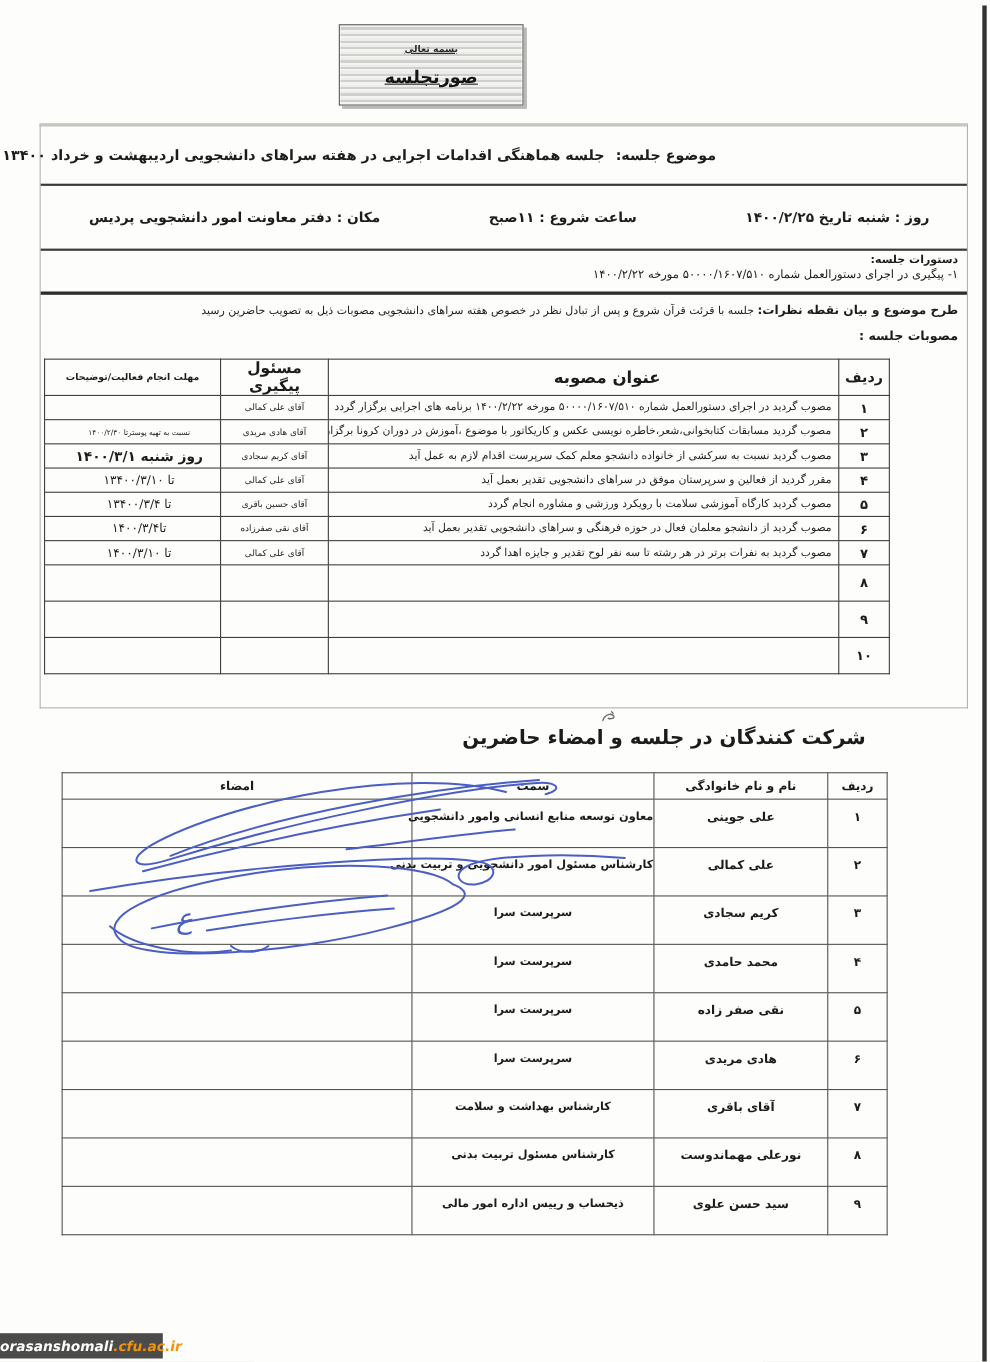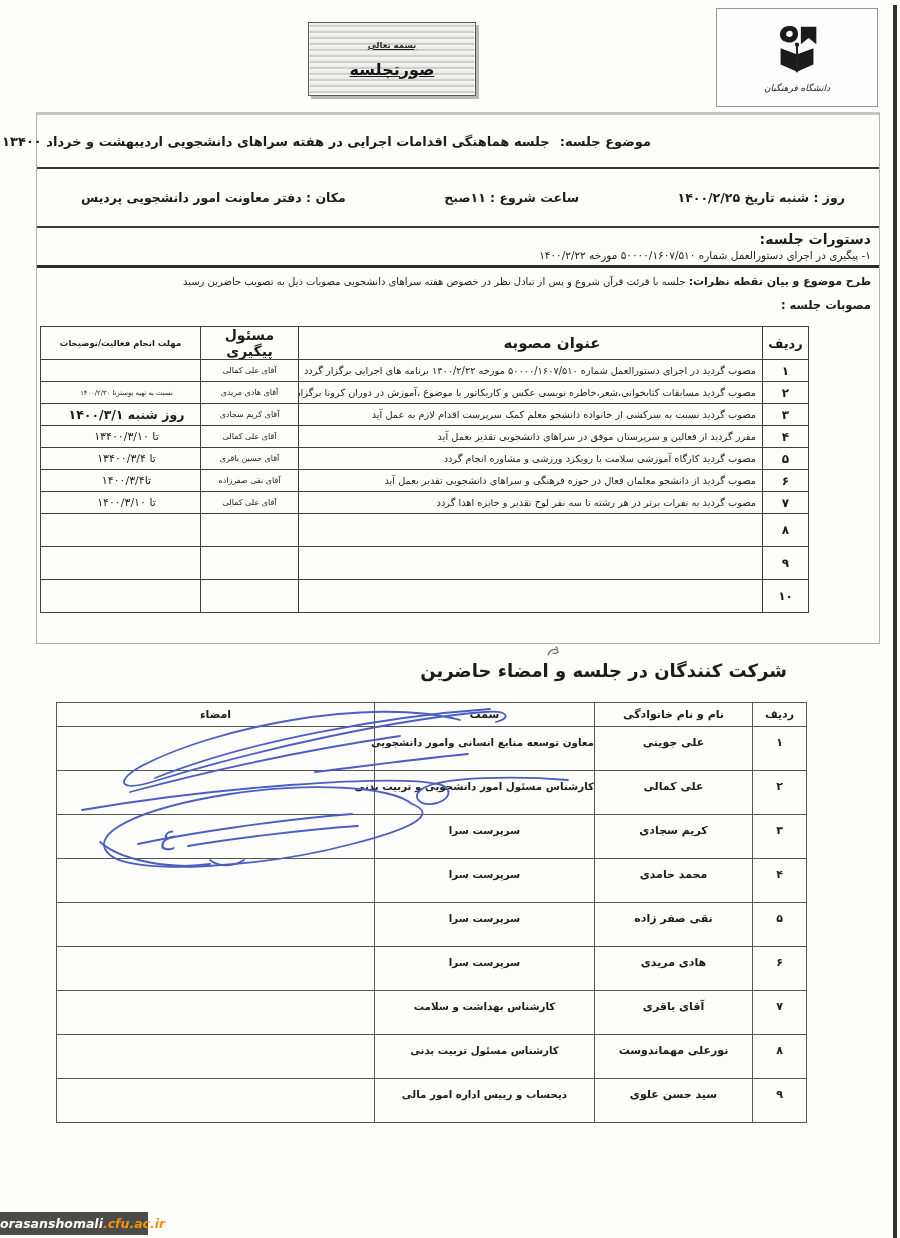--- a/index.html
+++ b/index.html
@@ -32,21 +32,21 @@
     display:flex; align-items:center; padding-right:228px; }
   .subject-row .lbl { font-weight:700; font-size:13px; margin-left:10px; white-space:nowrap; }
   .subject-row .val { font-weight:700; font-size:13px; white-space:nowrap; }
 
   .info-row { height:59px; border-bottom:2px solid #3a3a3a; direction:rtl;
     display:flex; align-items:center; justify-content:space-between;
     padding:0 34px 0 44px; font-weight:700; font-size:12.5px; }
   .info-row span { white-space:nowrap; }
 
   .agenda { height:40px; border-bottom:3px solid #2d2d2d; direction:rtl; padding:3px 8px 0 0; }
-  .agenda-label { font-size:14px; font-weight:700; }
+  .agenda-label { font-size:10px; font-weight:700; }
   .agenda-item { font-size:10.5px; margin-top:2px; }
 
   .discussion { direction:rtl; padding:7px 8px 0 0; font-size:10px; }
   .discussion .lbl { font-weight:700; font-size:11px; }
 
   .resolutions-label { direction:rtl; padding:10px 8px 0 0; font-weight:700; font-size:11.5px; }
 
   
   table { border-collapse:collapse; }
   .res-table { position:absolute; left:40px; top:326px; width:768px; direction:rtl;
@@ -87,35 +87,20 @@
     display:flex; align-items:center; justify-content:center; font-style:italic; font-weight:700; font-size:12.5px; }
   .wm-site { color:#ffffff; } .wm-domain { color:#f0930a; }
 </style>
 </head>
 <body>
 
 <div class="page">
 
   <div class="scan-edge"></div>
 
-  <div class="logo-box">
-    <span>
-      <svg width="58" height="58" viewBox="0 0 60 60">
-        <g fill="#1b1b1b">
-          <path d="M22 3 C12 3 9 15 17 19 C24 22.5 32 18 31 10 C30.3 4.5 27 3 22 3 Z M22.5 8 C25 8 26 10 25.5 12 C25 14.5 21.5 15.5 19.5 13.5 C17.5 11.5 19.5 8 22.5 8 Z"></path>
-          <path d="M34 4 L50 4 L50 22 L42 15.5 L34 22 Z"></path>
-          <path d="M13 26 L29 32 L29 50 L13 43 Z"></path>
-          <path d="M47 26 L31 32 L31 50 L47 43 Z"></path>
-          <rect x="29" y="24" width="2" height="27"></rect>
-          <circle cx="30" cy="22.5" r="2.2"></circle>
-        </g>
-      </svg>
-    </span>
-    <span class="logo-caption">دانشگاه فرهنگیان</span>
-  </div>
 
   <div class="title-box">
     <span class="bismillah">بسمه تعالی</span>
     <span class="doc-type">صورتجلسه</span>
   </div>
 
   <div class="outer-box">
 
     <div class="subject-row">
       <span class="lbl">موضوع جلسه:</span>

